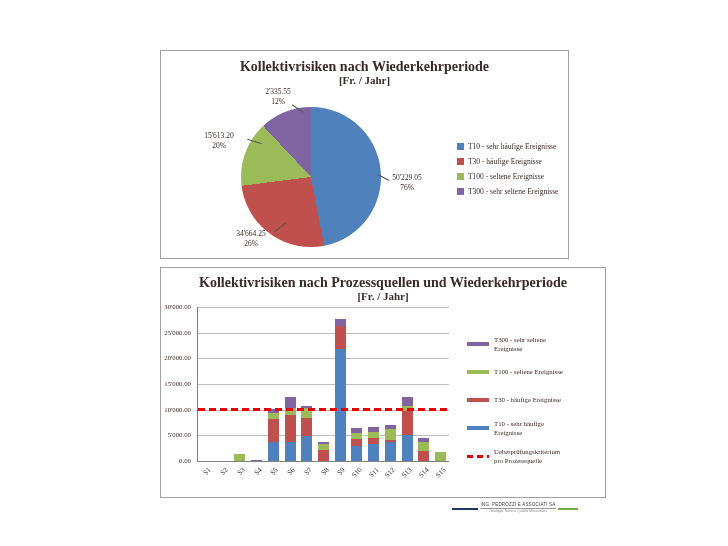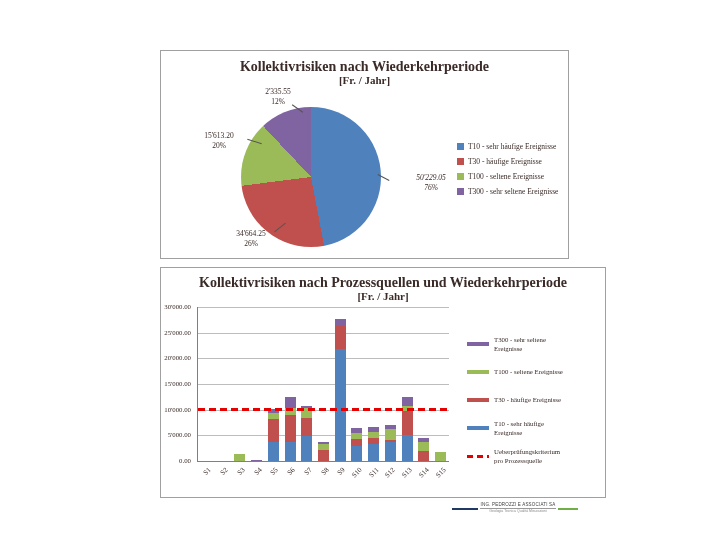--- a/index.html
+++ b/index.html
@@ -47,21 +47,21 @@
 <body>
 
 <div id="screen">
 
   <div class="panel" id="pie-panel">
     <div class="chart-title" style="top:8px;">Kollektivrisiken nach Wiederkehrperiode</div>
     <div class="chart-subtitle" style="top:23px;">[Fr. / Jahr]</div>
 
     <div id="pie-circle" style="background: conic-gradient(rgb(79, 129, 189) 0%, rgb(79, 129, 189) 47%, rgb(192, 80, 77) 47%, rgb(192, 80, 77) 73%, rgb(155, 187, 89) 73%, rgb(155, 187, 89) 88%, rgb(128, 100, 162) 88%, rgb(128, 100, 162) 100%);"></div>
 
-    <div class="pie-label" style="left:240px;top:122px;font-style:italic;">
+    <div class="pie-label" style="left:216px;top:122px;">
       <div>50'229.05</div>
       <div>76%</div>
     </div>
     <div class="pie-label" style="left:60px;top:178px;">
       <div>34'664.25</div>
       <div>26%</div>
     </div>
     <div class="pie-label" style="left:28px;top:80px;">
       <div>15'613.20</div>
       <div>20%</div>

